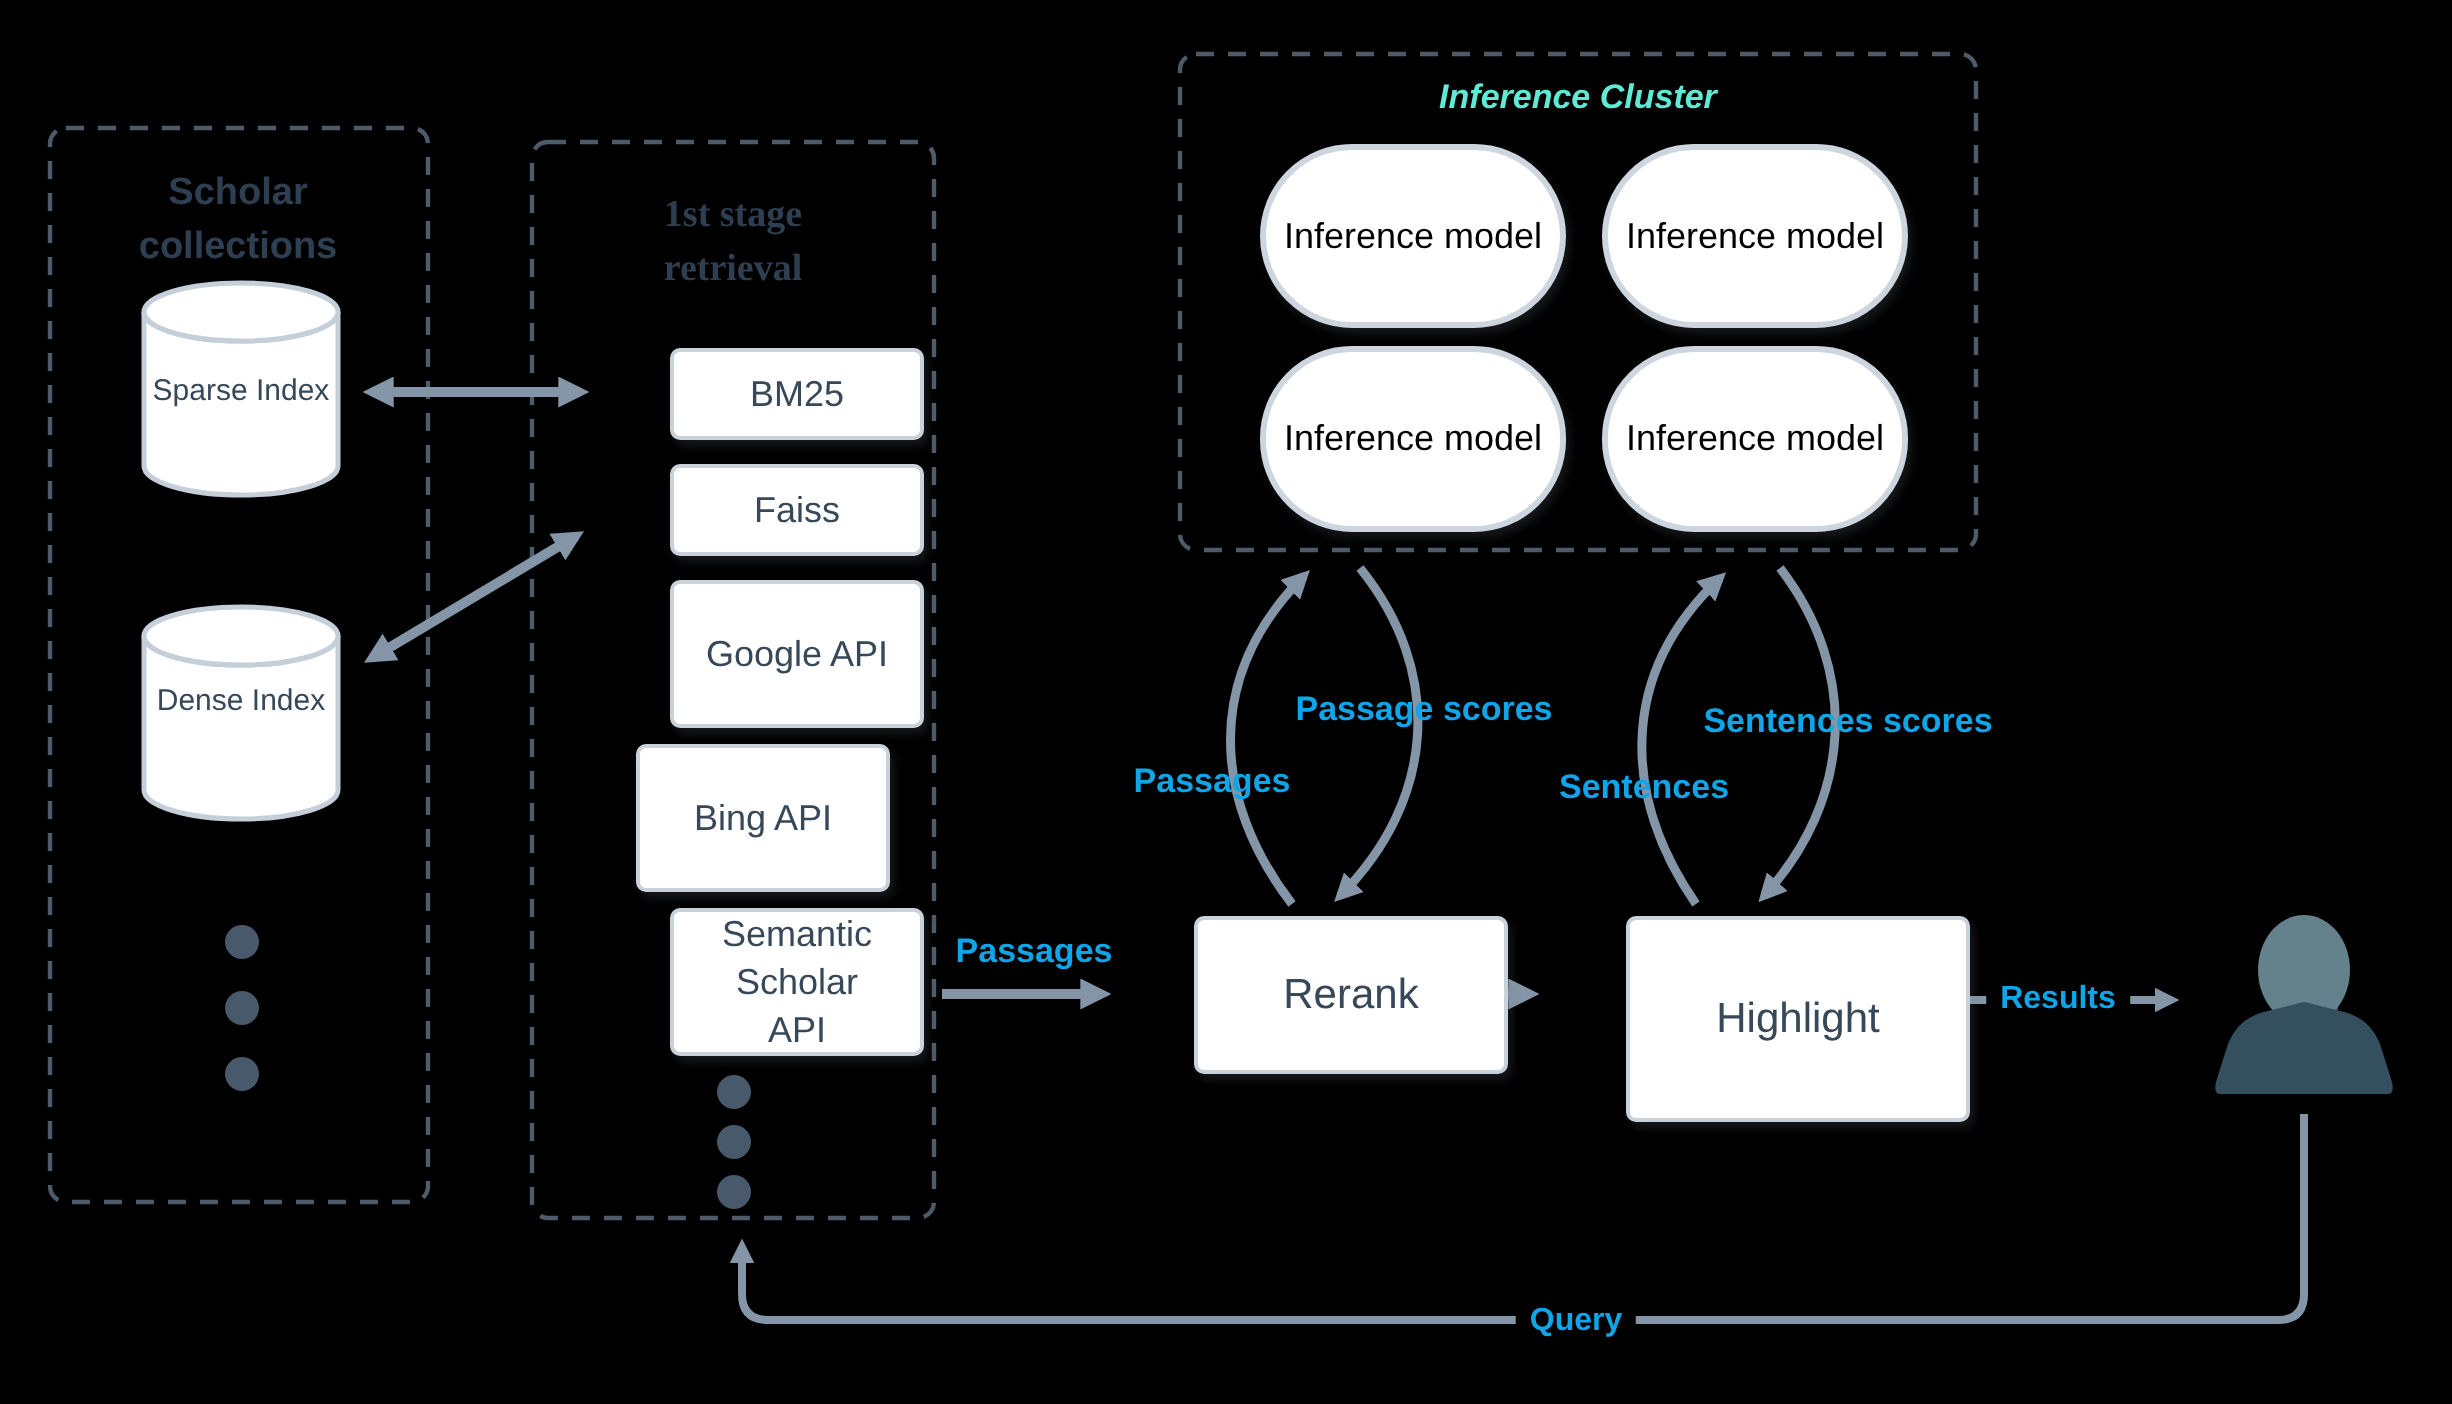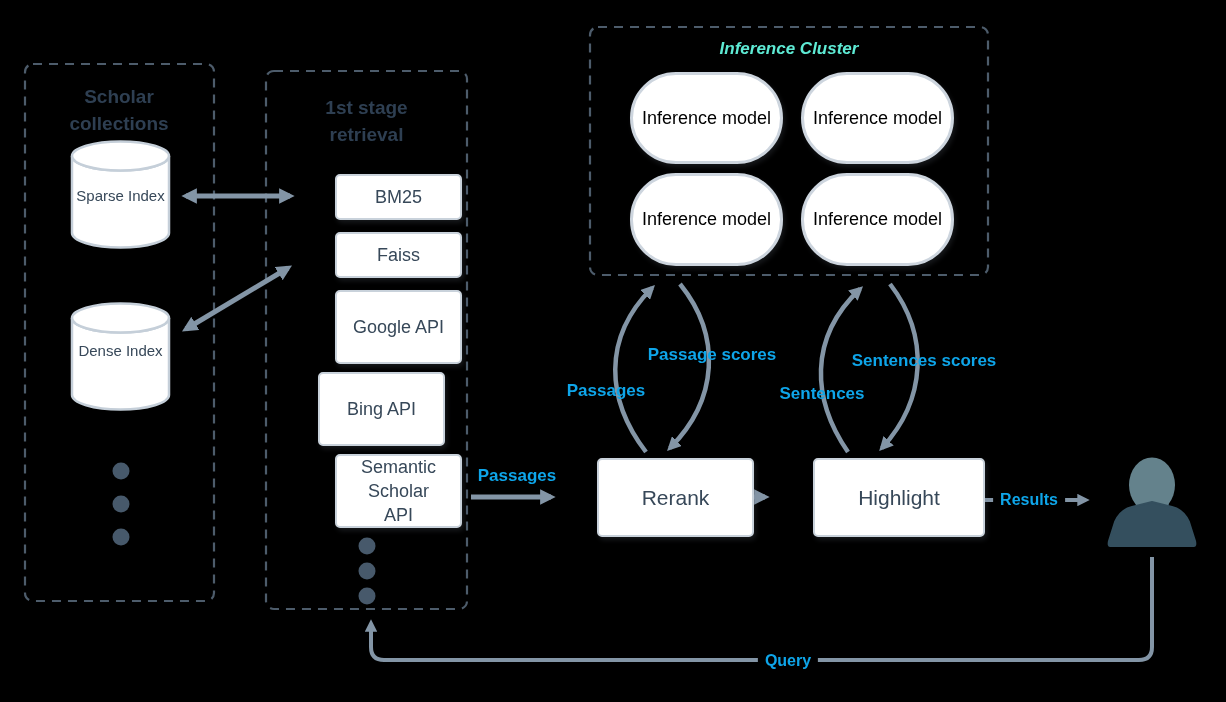--- a/index.html
+++ b/index.html
@@ -98,36 +98,36 @@
     </g>
   </svg>
 
   <div class="abs panel-title" style="left:24px;top:83px;width:190px;">
     <div style="width:132px;margin:0 auto;">Scholar collections</div>
   </div>
   <div class="abs cyl-label" style="left:72px;top:183px;width:97px;">Sparse Index</div>
   <div class="abs cyl-label" style="left:72px;top:338px;width:97px;">Dense Index</div>
 
   <div class="abs panel-title" style="left:266px;top:94px;width:201px;">
-    <div style="width:112px;margin:0 auto;">1st stage retrieval</div>
+    <div style="width:112px;margin:0 auto;font-family:Liberation Serif, serif;">1st stage retrieval</div>
   </div>
   <div class="abs wbox" style="left:303px;top:174px;width:127px;height:46px;">BM25</div>
   <div class="abs wbox" style="left:303px;top:232px;width:127px;height:46px;">Faiss</div>
   <div class="abs wbox" style="left:303px;top:290px;width:127px;height:74px;">Google API</div>
   <div class="abs wbox" style="left:286px;top:372px;width:127px;height:74px;">Bing API</div>
   <div class="abs wbox" style="left:303px;top:454px;width:127px;height:74px;padding:0 20px;">Semantic Scholar API</div>
 
   <div class="abs cluster-title" style="left:590px;top:39px;width:398px;">Inference Cluster</div>
   <div class="abs pill" style="left:630px;top:72px;width:153px;height:92px;">Inference model</div>
   <div class="abs pill" style="left:801px;top:72px;width:153px;height:92px;">Inference model</div>
   <div class="abs pill" style="left:630px;top:173px;width:153px;height:93px;">Inference model</div>
   <div class="abs pill" style="left:801px;top:173px;width:153px;height:93px;">Inference model</div>
 
   <div class="abs wbox big" style="left:565px;top:458px;width:157px;height:79px;">Rerank</div>
-  <div class="abs wbox big" style="left:781px;top:458px;width:172px;height:79px;">Highlight</div>
+  <div class="abs wbox big" style="left:781px;top:458px;width:172px;height:103px;">Highlight</div>
 
   <div class="abs flow-label" style="left:517px;top:476px;">Passages</div>
   <div class="abs flow-label" style="left:606px;top:391px;">Passages</div>
   <div class="abs flow-label" style="left:712px;top:355px;">Passage scores</div>
   <div class="abs flow-label" style="left:822px;top:394px;">Sentences</div>
   <div class="abs flow-label" style="left:924px;top:361px;">Sentences scores</div>
   <div class="abs flow-label on-line" style="left:1029px;top:500px;">Results</div>
   <div class="abs flow-label on-line" style="left:788px;top:661px;">Query</div>
 
 </div>

